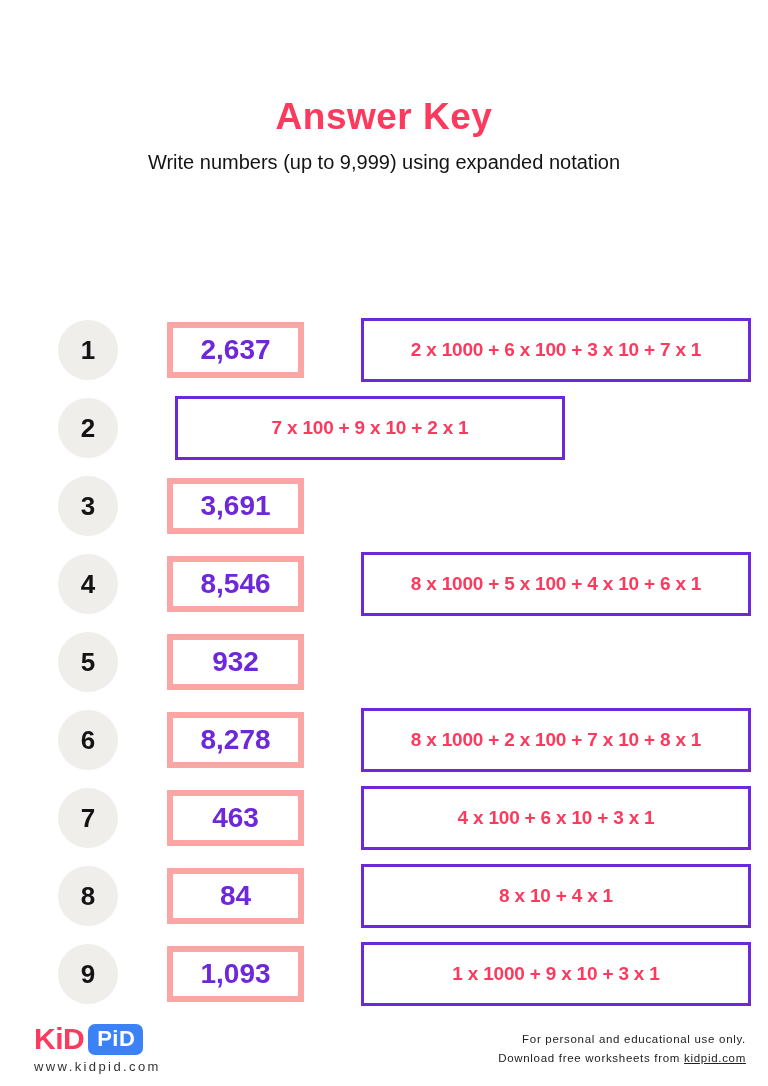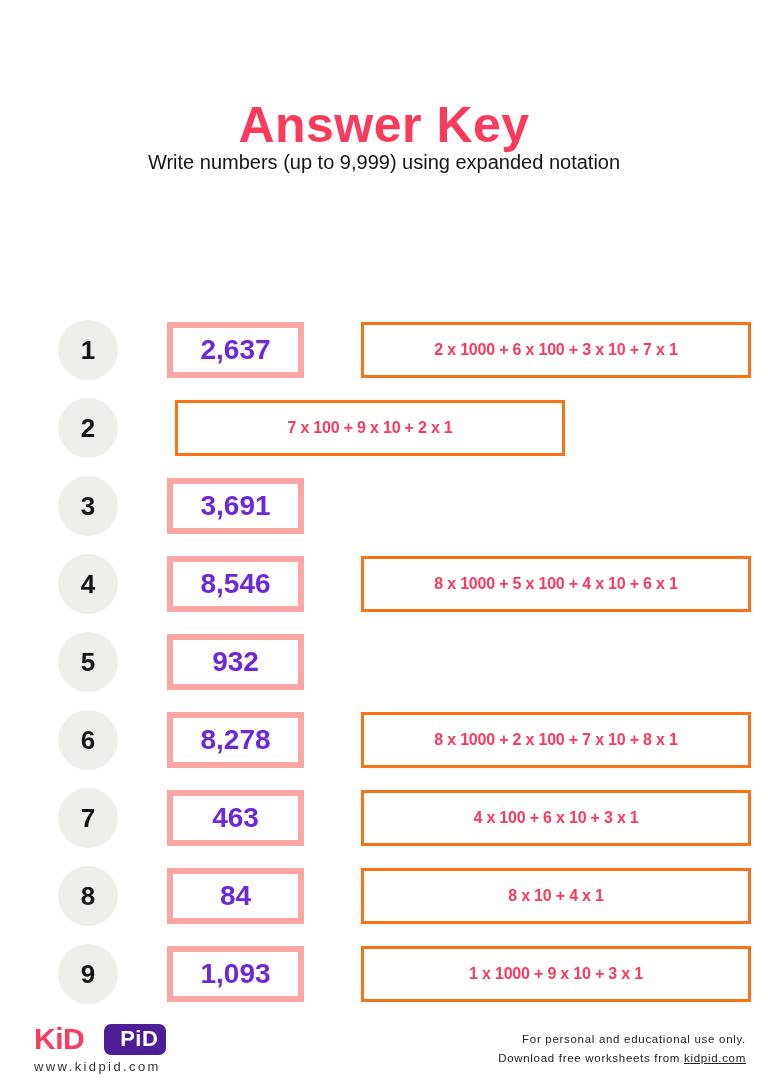--- a/index.html
+++ b/index.html
@@ -4,21 +4,21 @@
 <style>
   * { margin:0; padding:0; box-sizing:border-box; }
   html,body { background:#ffffff; }
   body { font-family:"Liberation Sans","DejaVu Sans",sans-serif; }
   .page {
     position:relative; width:768px; height:1086px;
     background:#ffffff; overflow:hidden; margin:0 auto;
   }
   .page-title {
     position:absolute; top:96px; left:0; width:100%;
-    text-align:center; font-size:50px; font-weight:bold;
+    text-align:center; font-size:37px; font-weight:bold;
     color:#fb3a5e; letter-spacing:0.5px;
   }
   .page-subtitle {
     position:absolute; top:151px; left:0; width:100%;
     text-align:center; font-size:20px; font-weight:normal; color:#141414;
   }
   .example-box {
     position:absolute; left:118px; top:224px; width:561px; height:48px;
     border:2.5px solid #141414; border-radius:14px; background:#fff;
     display:flex; align-items:center; padding-left:16px; white-space:nowrap;
@@ -40,32 +40,32 @@
     background:#f0eeeb; display:flex; align-items:center; justify-content:center;
     font-size:26px; font-weight:bold; color:#141414; flex:0 0 auto;
   }
   .num-box {
     width:137px; height:56px; margin-left:49px;
     border:6px solid #fca5a5; background:#fff;
     display:flex; align-items:center; justify-content:center;
     font-size:28px; font-weight:bold; color:#6d28d9; flex:0 0 auto;
   }
   .answer-box {
-    width:390px; height:56px; margin-left:57px;
-    border:3px solid #f97316; background:#fff;
+    width:390px; height:64px; margin-left:57px;
+    border:3px solid #6d28d9; background:#fff;
     display:flex; align-items:center; justify-content:center;
-    font-size:16px; font-weight:bold; color:#fb3a5e;
+    font-size:19px; font-weight:bold; color:#fb3a5e;
     letter-spacing:-0.2px; white-space:nowrap; flex:0 0 auto;
   }
   .logo { position:absolute; left:34px; top:1022px; }
   .logo-row { display:flex; align-items:center; }
   .logo-kid { font-size:30px; font-weight:bold; color:#fb3a5e; letter-spacing:-0.5px; }
   .logo-pid {
-    margin-left:20px; background:#4c1d95; color:#ffffff;
-    font-size:22px; font-weight:bold; padding:2px 8px 3px 16px;
+    margin-left:4px; background:#3b82f6; color:#ffffff;
+    font-size:22px; font-weight:bold; padding:2px 8px 3px 9px;
     border-radius:7px; letter-spacing:0.5px;
   }
   .logo-url { font-size:13px; letter-spacing:2.4px; color:#333333; margin-top:3px; }
   .footer-note {
     position:absolute; right:22px; top:1030px; text-align:right;
     font-size:11.5px; letter-spacing:0.7px; color:#222222; line-height:1.65;
   }
   .footer-link { text-decoration:underline; color:#222222; cursor:pointer; }
 </style>
 </head>

